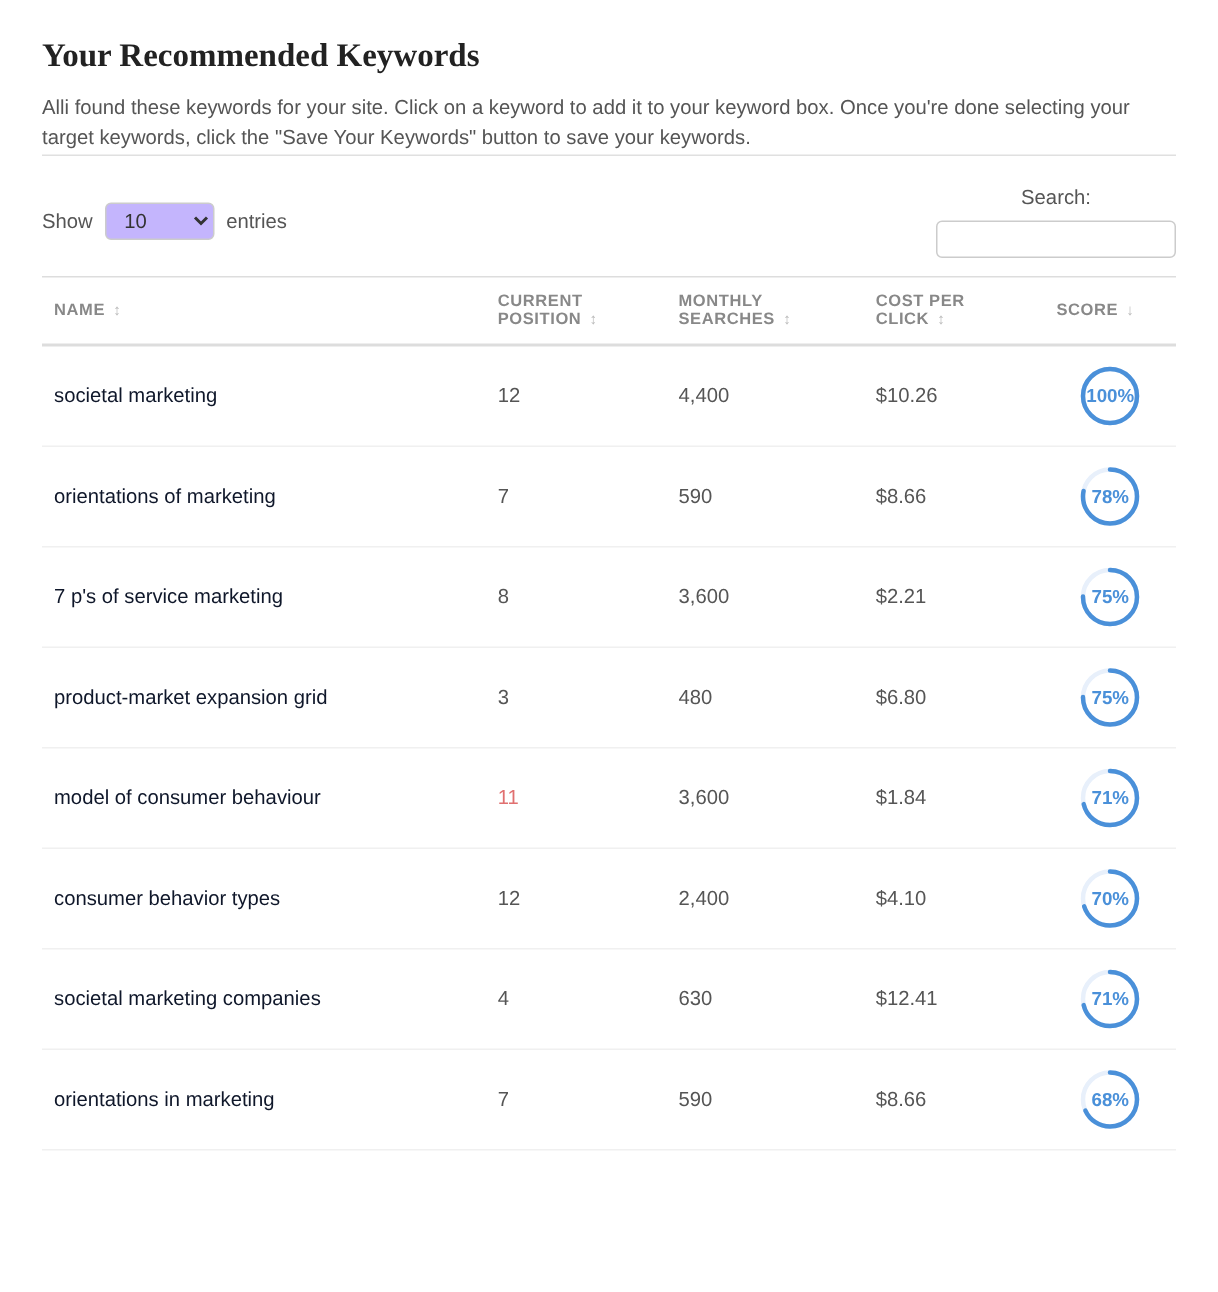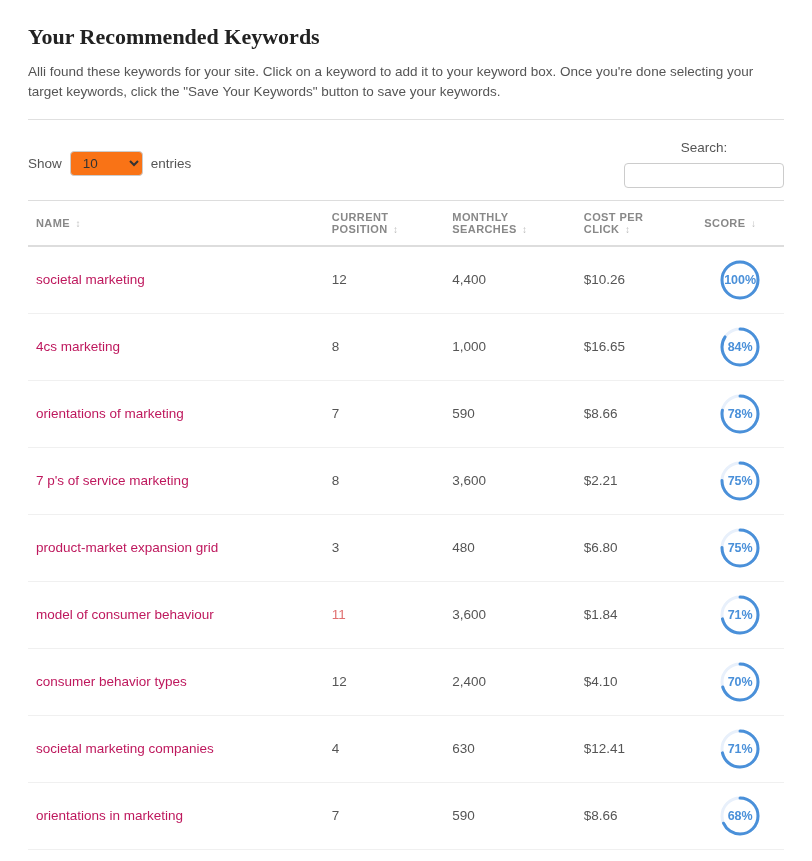--- a/index.html
+++ b/index.html
@@ -18,42 +18,41 @@
       color: #222;
       margin-bottom: 12px;
       font-family: Liberation Serif, serif;
     }
     .description {
       color: #555;
       font-size: 13.5px;
       line-height: 1.5;
       margin-bottom: 20px;
       border-bottom: 1px solid #e0e0e0;
-      padding-bottom: 16px;
     }
     .table-controls {
       display: flex;
       align-items: center;
       justify-content: space-between;
       margin-bottom: 12px;
     }
     .show-entries {
       display: flex;
       align-items: center;
       gap: 8px;
       font-size: 13.5px;
       color: #555;
     }
     .show-entries select {
       border: 1px solid #ccc;
       border-radius: 4px;
       padding: 3px 20px 3px 8px;
       font-size: 13.5px;
       color: #333;
-      background: #f97316;
+      background: #c4b5fd;
       cursor: pointer;
       appearance: auto;
     }
     .search-box {
       display: flex;
       align-items: center;
       gap: 8px;
       font-size: 13.5px;
       color: #555;
       flex-direction: column;
@@ -90,21 +89,21 @@
       margin-left: 2px;
       font-size: 10px;
     }
     .keyword-table td {
       padding: 11px 8px;
       border-bottom: 1px solid #f0f0f0;
       font-size: 13.5px;
       color: #555;
     }
     .keyword-link {
-      color: #be185d;
+      color: #0f172a;
       cursor: pointer;
       text-decoration: none;
     }
     .score-cell {
       text-align: center;
       width: 70px;
     }
     .score-circle {
       display: inline-flex;
       align-items: center;
@@ -183,33 +182,20 @@
         <td class="col-cpc">$10.26</td>
         <td class="col-score score-cell"><div class="score-circle">
     <svg width="44" height="44" viewBox="0 0 44 44">
       <circle cx="22" cy="22" r="18" fill="none" stroke="#e8f0fb" stroke-width="3"></circle>
       <circle cx="22" cy="22" r="18" fill="none" stroke="#4a90d9" stroke-width="3" stroke-dasharray="113.10 0.00" stroke-linecap="round"></circle>
     </svg>
     <span>100%</span>
   </div></td>
       </tr>
       <tr>
-        <td class="col-name"><a class="keyword-link">4cs marketing</a></td>
-        <td class="col-pos">8</td>
-        <td class="col-monthly">1,000</td>
-        <td class="col-cpc">$16.65</td>
-        <td class="col-score score-cell"><div class="score-circle">
-    <svg width="44" height="44" viewBox="0 0 44 44">
-      <circle cx="22" cy="22" r="18" fill="none" stroke="#e8f0fb" stroke-width="3"></circle>
-      <circle cx="22" cy="22" r="18" fill="none" stroke="#4a90d9" stroke-width="3" stroke-dasharray="95.00 18.10" stroke-linecap="round"></circle>
-    </svg>
-    <span>84%</span>
-  </div></td>
-      </tr>
-      <tr>
         <td class="col-name"><a class="keyword-link">orientations of marketing</a></td>
         <td class="col-pos">7</td>
         <td class="col-monthly">590</td>
         <td class="col-cpc">$8.66</td>
         <td class="col-score score-cell"><div class="score-circle">
     <svg width="44" height="44" viewBox="0 0 44 44">
       <circle cx="22" cy="22" r="18" fill="none" stroke="#e8f0fb" stroke-width="3"></circle>
       <circle cx="22" cy="22" r="18" fill="none" stroke="#4a90d9" stroke-width="3" stroke-dasharray="88.22 24.88" stroke-linecap="round"></circle>
     </svg>
     <span>78%</span>

